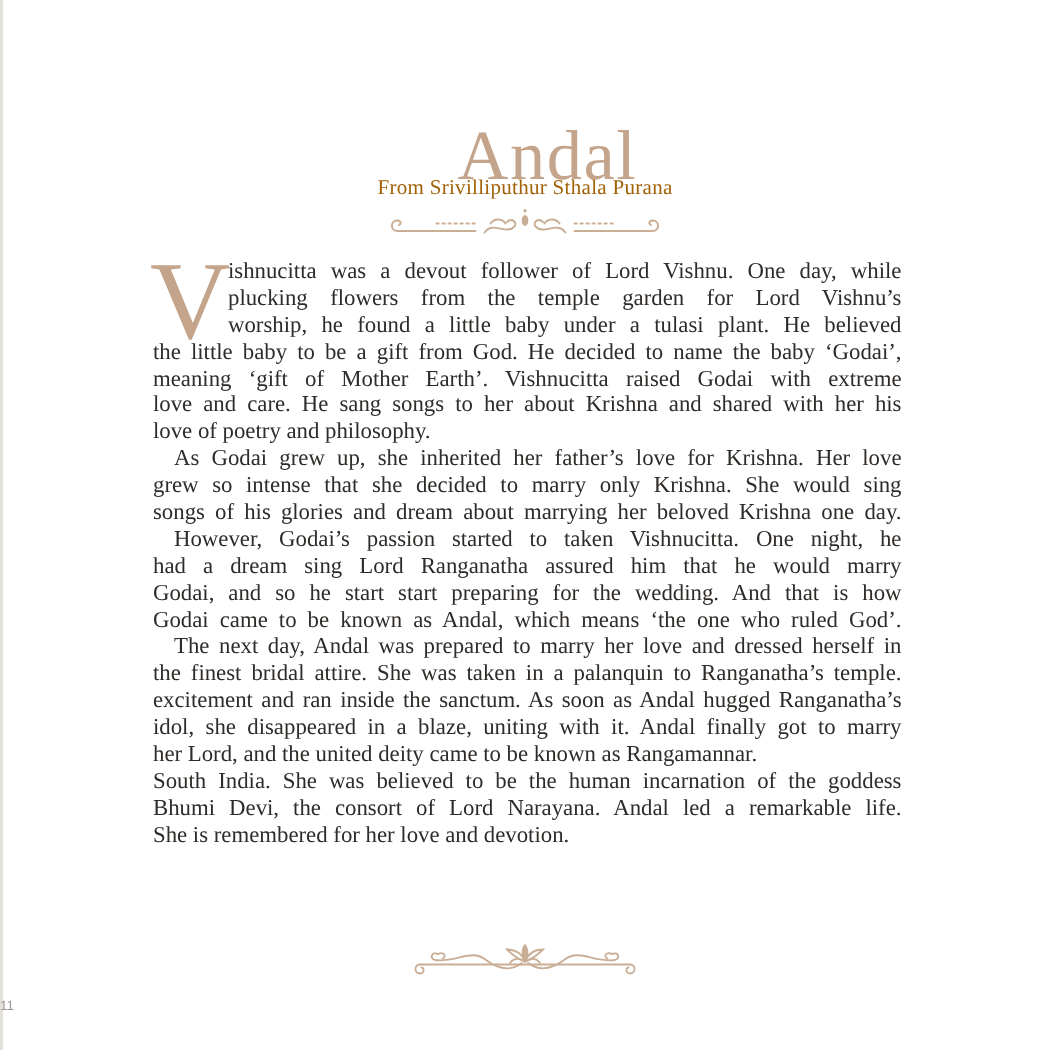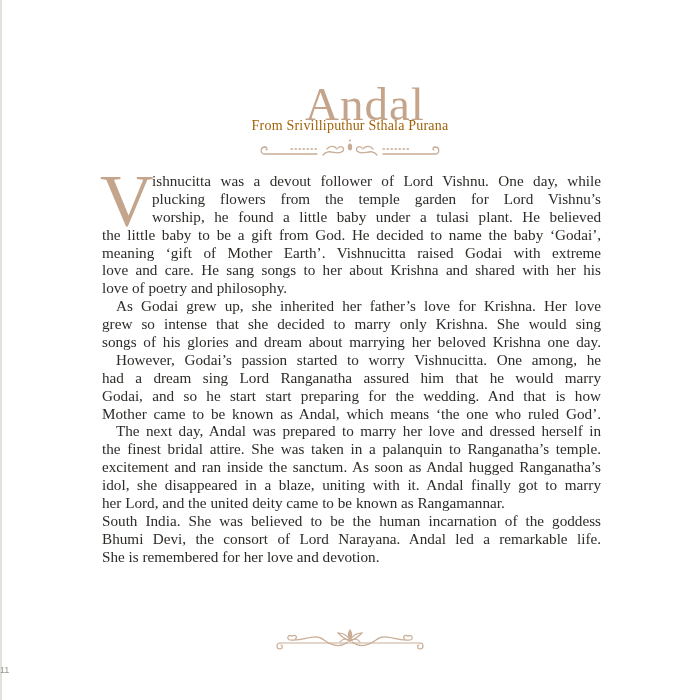--- a/index.html
+++ b/index.html
@@ -152,24 +152,24 @@
     <span class="line last">love of poetry and philosophy.</span>
   </div>
 
   <div>
     <span class="line indent">As Godai grew up, she inherited her father’s love for Krishna. Her love</span>
     <span class="line">grew so intense that she decided to marry only Krishna. She would sing</span>
     <span class="line">songs of his glories and dream about marrying her beloved Krishna one day.</span>
   </div>
 
   <div>
-    <span class="line indent">However, Godai’s passion started to worry Vishnucitta. One among, he</span>
+    <span class="line indent">However, Godai’s passion started to taken Vishnucitta. One night, he</span>
     <span class="line">had a dream sing Lord Ranganatha assured him that he would marry</span>
     <span class="line">Godai, and so he start start preparing for the wedding. And that is how</span>
-    <span class="line">Mother came to be known as Andal, which means ‘the one who ruled God’.</span>
+    <span class="line">Godai came to be known as Andal, which means ‘the one who ruled God’.</span>
   </div>
 
   <div>
     <span class="line indent">The next day, Andal was prepared to marry her love and dressed herself in</span>
     <span class="line">the finest bridal attire. She was taken in a palanquin to Ranganatha’s temple.</span>
     <span class="line">excitement and ran inside the sanctum. As soon as Andal hugged Ranganatha’s</span>
     <span class="line">idol, she disappeared in a blaze, uniting with it. Andal finally got to marry</span>
     <span class="line last">her Lord, and the united deity came to be known as Rangamannar.</span>
   </div>
 

